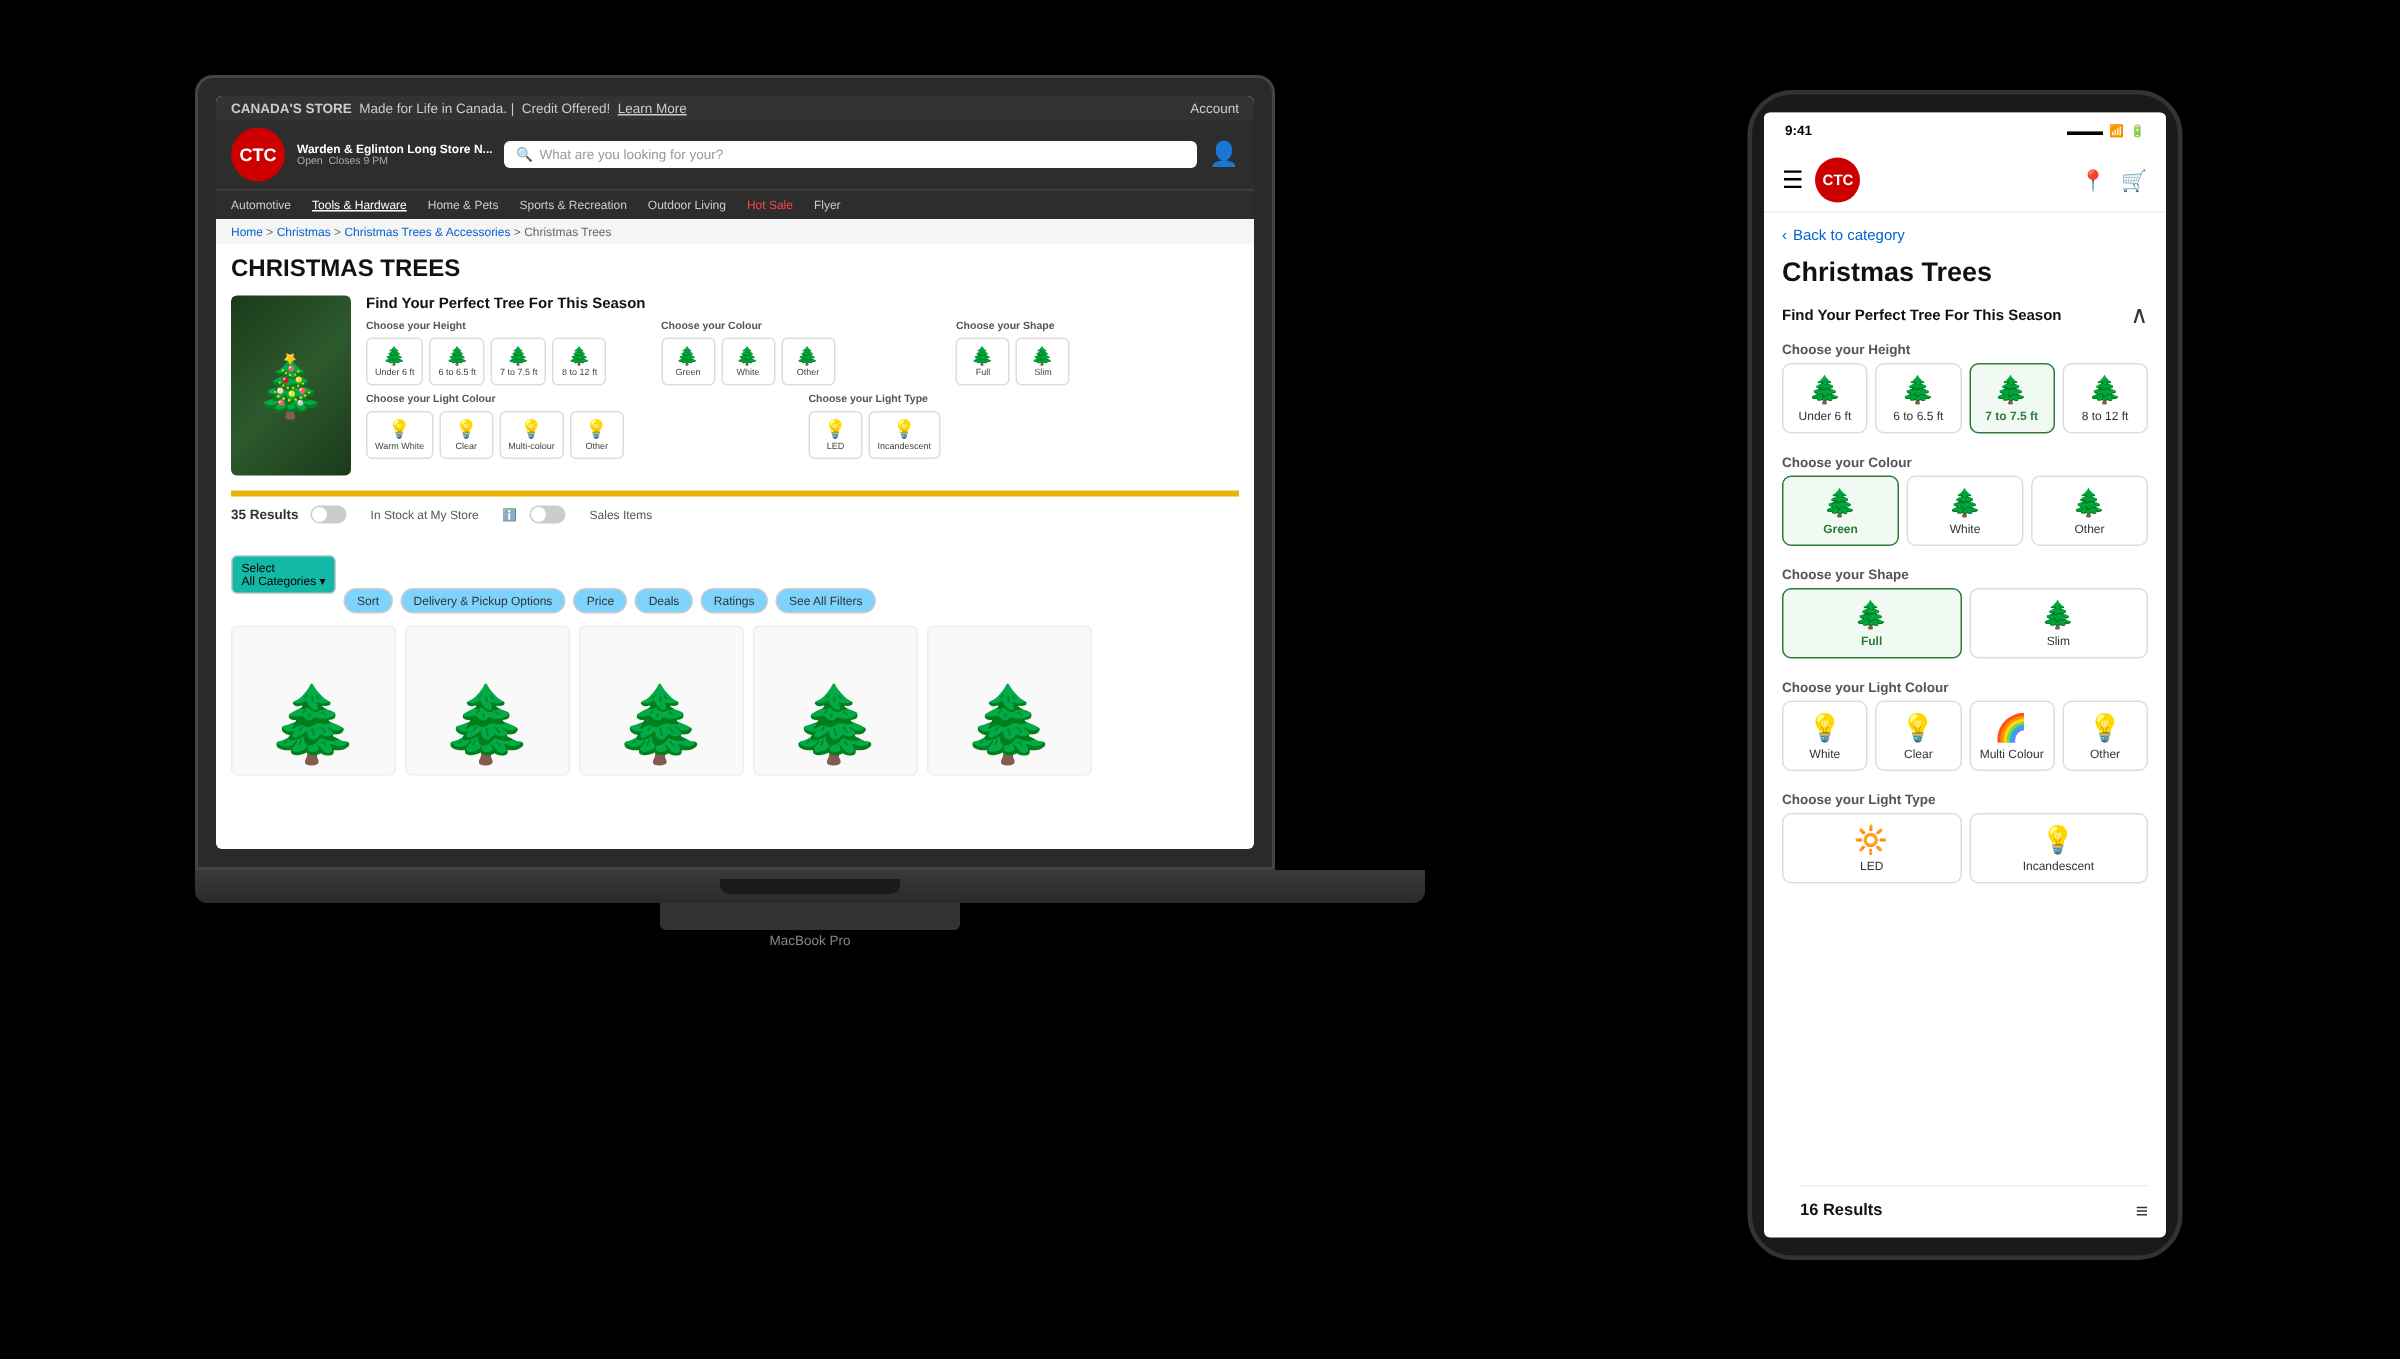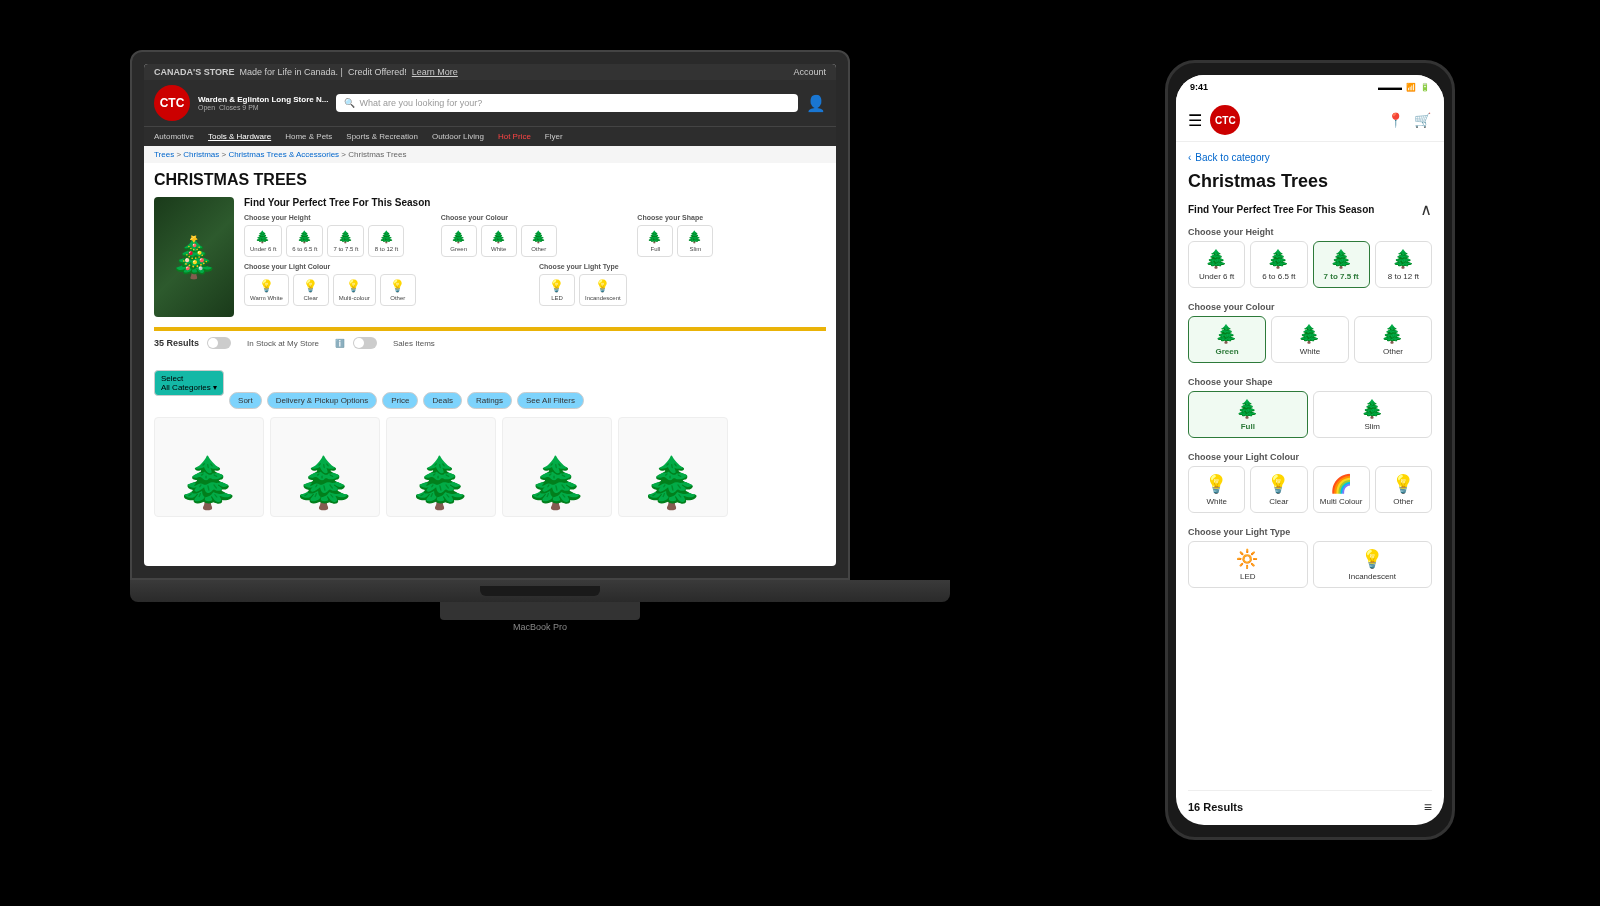--- a/index.html
+++ b/index.html
@@ -257,21 +257,21 @@
       background: #1a1a1a;
       border-radius: 30px;
       padding: 12px 8px;
       border: 3px solid #333;
       box-shadow: 0 0 30px rgba(0,0,0,0.8);
     }
     .phone-screen {
       width: 100%;
       height: 100%;
       background: #fff;
-      border-radius: 28px;
+      border-radius: 4px;
       overflow: hidden;
       display: flex;
       flex-direction: column;
     }
     .phone-status-bar {
       height: 24px;
       background: #fff;
       display: flex;
       align-items: center;
       justify-content: space-between;
@@ -339,20 +339,21 @@
     .option-card .opt-lbl { font-size: 8px; color: #333; text-align: center; }
     .option-card.selected .opt-lbl { color: #2d7a3a; font-weight: bold; }
 
     .phone-results-bar {
       border-top: 1px solid #eee;
       padding-top: 8px;
       display: flex;
       align-items: center;
       justify-content: space-between;
       margin-top: auto;
+      margin-left: 12px;
     }
     .phone-results-count { font-size: 11px; font-weight: bold; color: #111; }
     .phone-list-icon { font-size: 14px; color: #333; cursor: pointer; }
 
     .color-option-card.green { border-color: #2d7a3a; background: #f0faf2; }
   </style>
 </head>
 <body>
 
 <div class="laptop-wrapper">
@@ -384,26 +385,26 @@
         </div>
         <span>👤</span>
       </div>
 
       <div class="site-nav">
         <span class="nav-item">Automotive</span>
         <span class="nav-item active">Tools &amp; Hardware</span>
         <span class="nav-item">Home &amp; Pets</span>
         <span class="nav-item">Sports &amp; Recreation</span>
         <span class="nav-item">Outdoor Living</span>
-        <span class="nav-item hot">Hot Price</span>
+        <span class="nav-item hot">Hot Sale</span>
         <span class="nav-item">Flyer</span>
       </div>
 
       <div class="breadcrumb">
-        <a>Trees</a> &gt;
+        <a>Home</a> &gt;
         <a>Christmas</a> &gt;
         <a>Christmas Trees &amp; Accessories</a> &gt;
         <span>Christmas Trees</span>
       </div>
 
       <div class="main-content">
         <div class="page-title">CHRISTMAS TREES</div>
 
         <div class="tree-finder-section">
           <div class="tree-image"></div>

